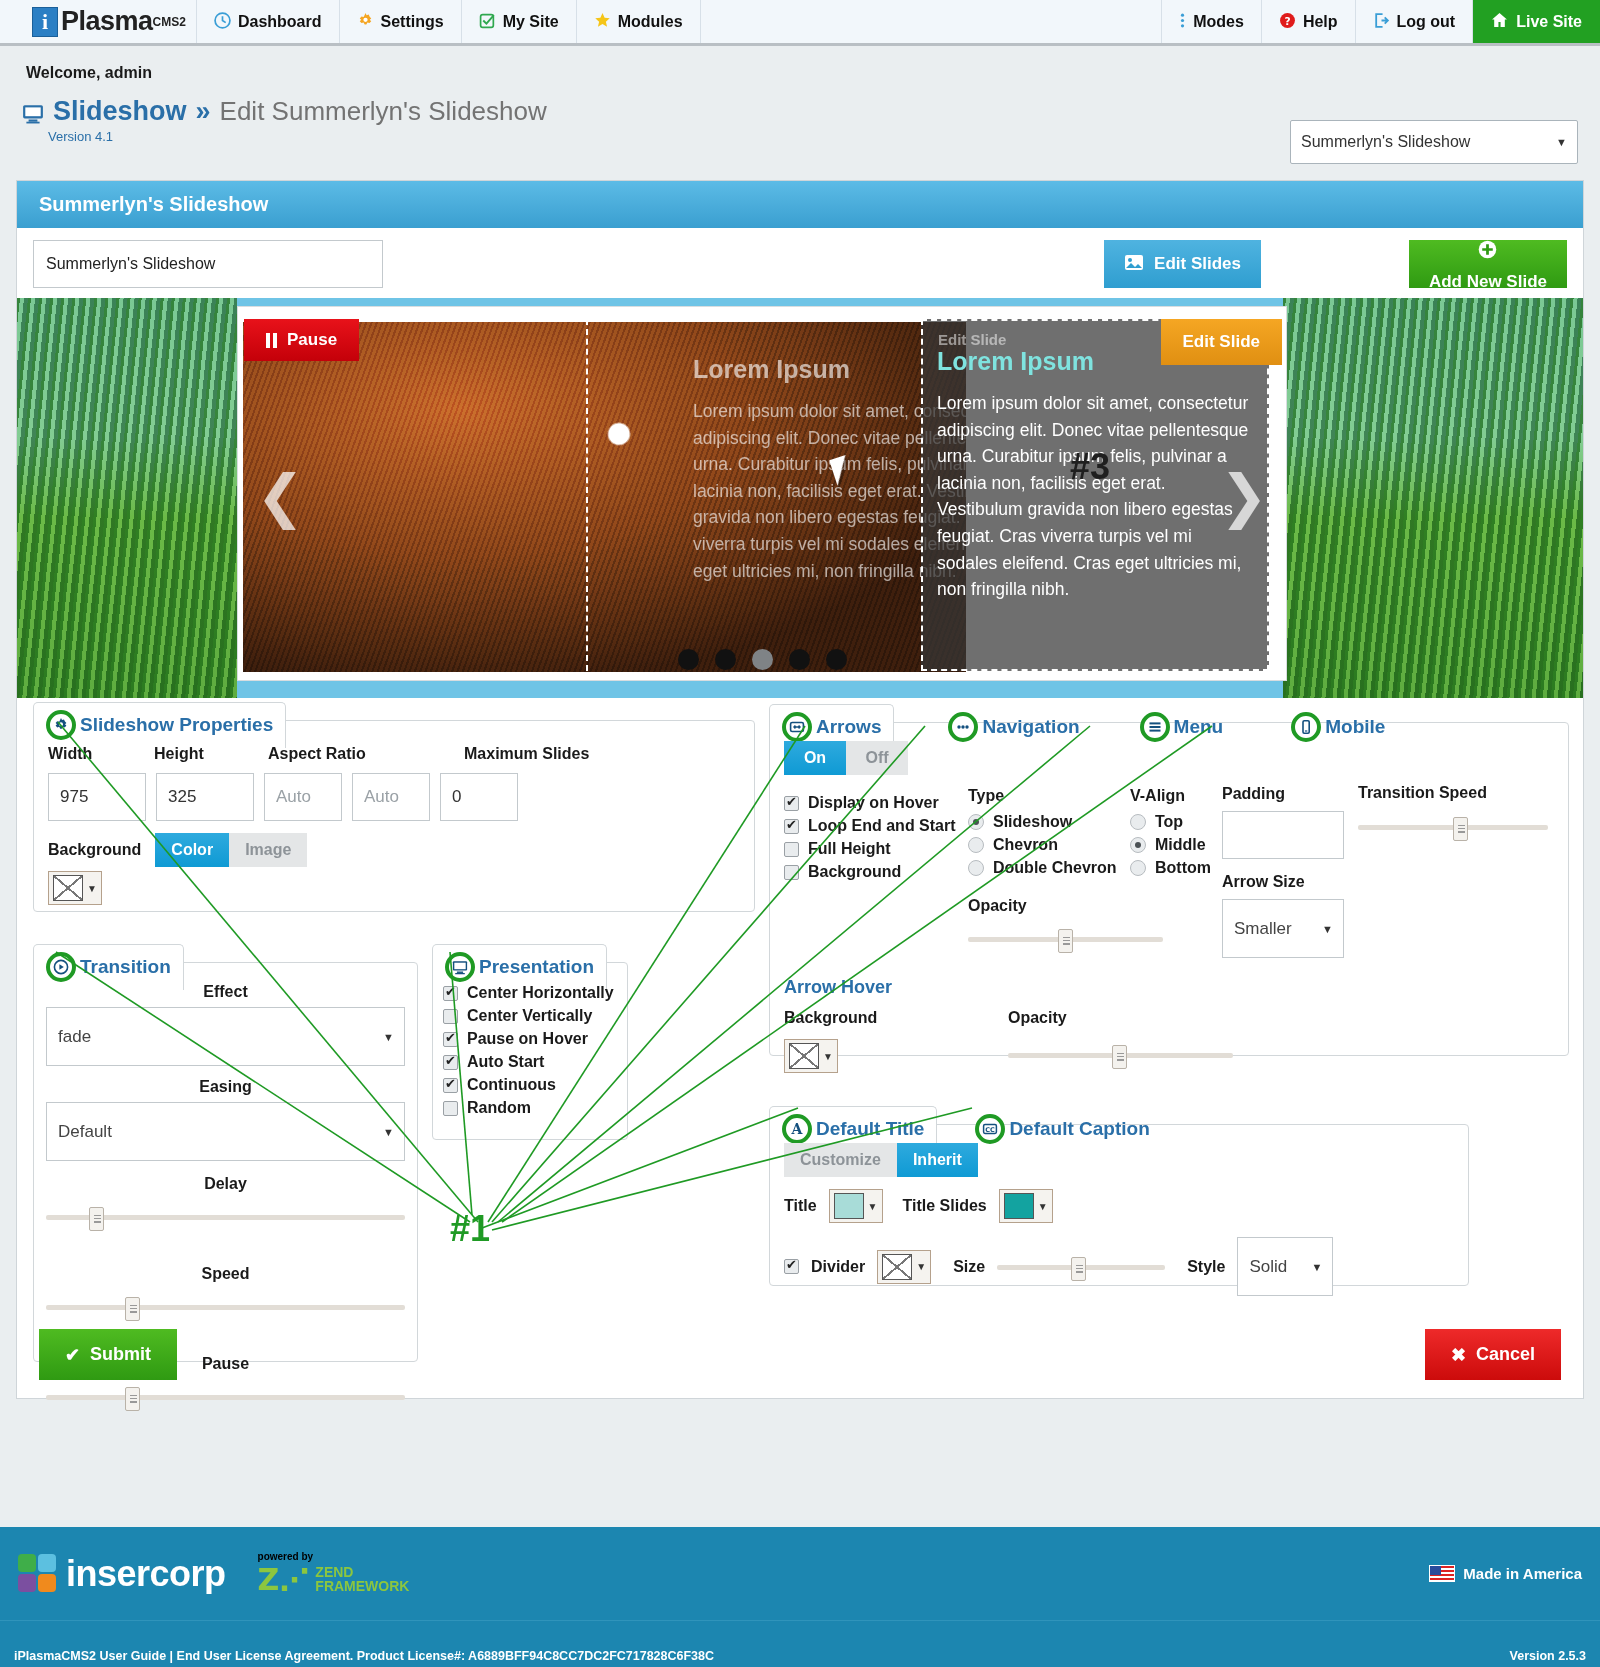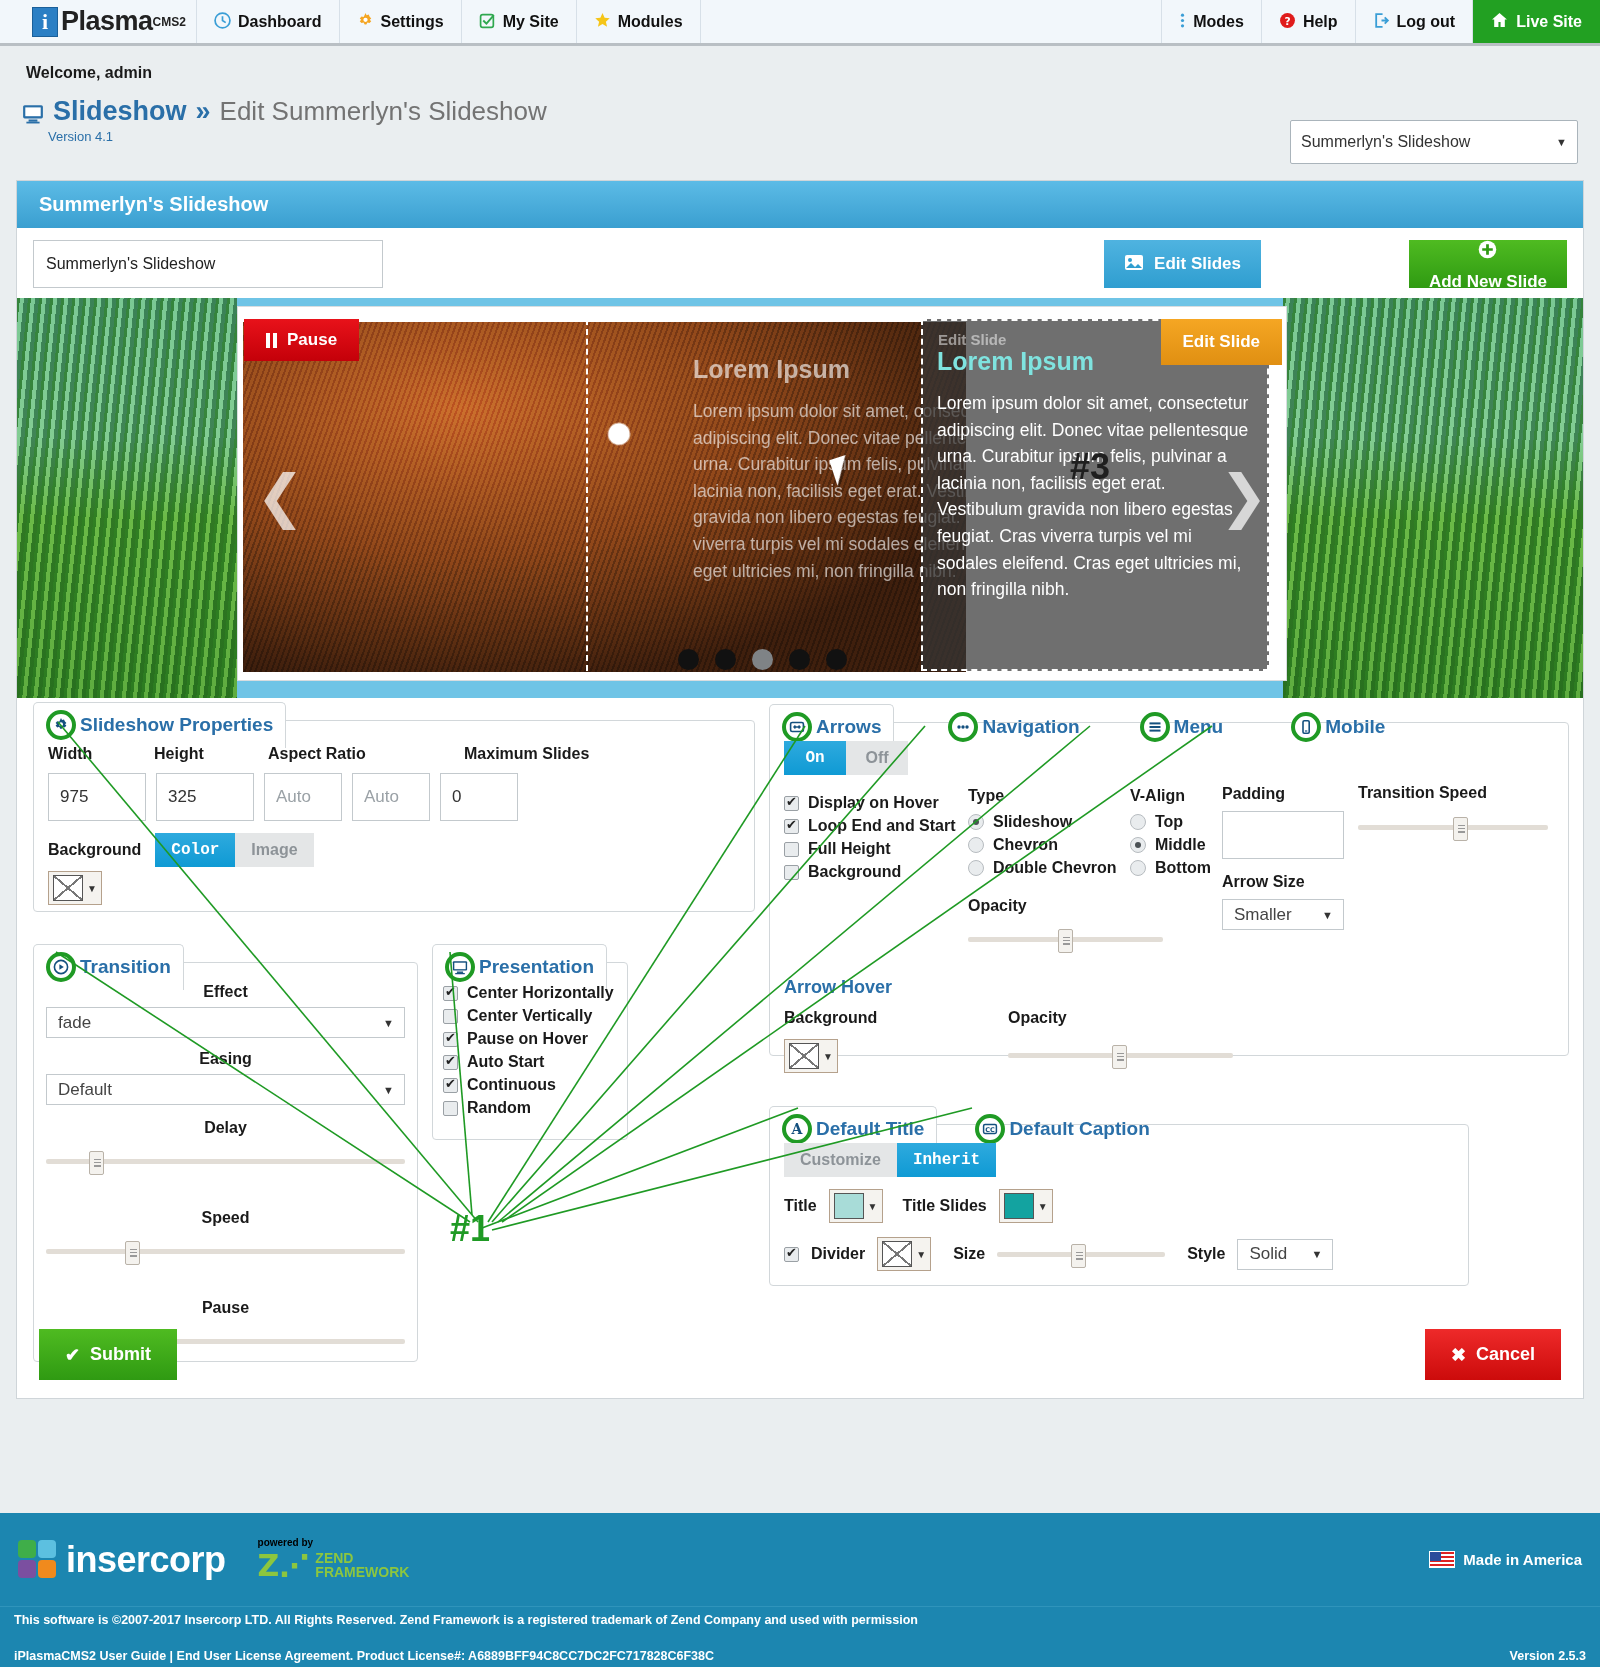--- a/index.html
+++ b/index.html
@@ -177,28 +177,28 @@
     border:4px solid #1f9a24; color:#14507e; font-size:16px; font-weight:bold;
     background:#fff;
   }
   .lbl { font-weight:bold; font-size:16px; color:#1a1a1a; }
   .inp {
     border:1px solid #c3c9cd; background:#fff; height:48px;
     display:flex;align-items:center;padding:0 11px; font-size:17px; color:#333;
   }
   .inp.ph { color:#9aa1a6; }
   .sel {
-    border:1px solid #c3c9cd; background:#fff; height:31px;
+    border:1px solid #c3c9cd; background:#fff; height:59px;
     display:flex;align-items:center;padding:0 11px; font-size:17px; color:#444;
     position:relative;
   }
   .sel .caret{ position:absolute; right:10px; font-size:11px; color:#333;}
   .seg { display:inline-flex; }
   .seg > div { padding:8px 16px; font-weight:bold; font-size:16px; }
-  .seg .on  { background:linear-gradient(#2eaade,#0f9ad4); color:#fff;font-family:Liberation Mono, monospace; }
+  .seg .on  { background:linear-gradient(#2eaade,#0f9ad4); color:#fff; }
   .seg .off { background:#e4e6e7; color:#8d9398; }
   .swatch {
     display:inline-flex;align-items:center; border:1px solid #b5a18c; background:#f5f3ef;
     padding:3px 4px; gap:4px;
   }
   .sw-box { width:30px;height:26px;border:1px solid #555; background:#fff; position:relative;}
   .sw-box.cross{
     background:
       linear-gradient(to top right, transparent calc(50% - 1px), #777 calc(50% - 1px), #777 calc(50% + 1px), transparent calc(50% + 1px)),
       linear-gradient(to bottom right, transparent calc(50% - 1px), #777 calc(50% - 1px), #777 calc(50% + 1px), transparent calc(50% + 1px)),
@@ -827,19 +827,18 @@
           <span>FRAMEWORK</span>
         </span>
       </div>
     </div>
     <div id="made">
       <span class="flag"></span>
       <span>Made in America</span>
     </div>
   </div>
   <div id="footer-legal">
-    <div class="l1">This software is ©2007-2017 Insercorp LTD. All Rights Reserved. Zend Framework is a registered trademark of Zend Company and used with permission</div>
     <div class="l2">
       <span>iPlasmaCMS2 User Guide | End User License Agreement. Product License#: A6889BFF94C8CC7DC2FC717828C6F38C</span>
       <span class="ver">Version 2.5.3</span>
     </div>
   </div>
 </div>
 
 </body></html>

